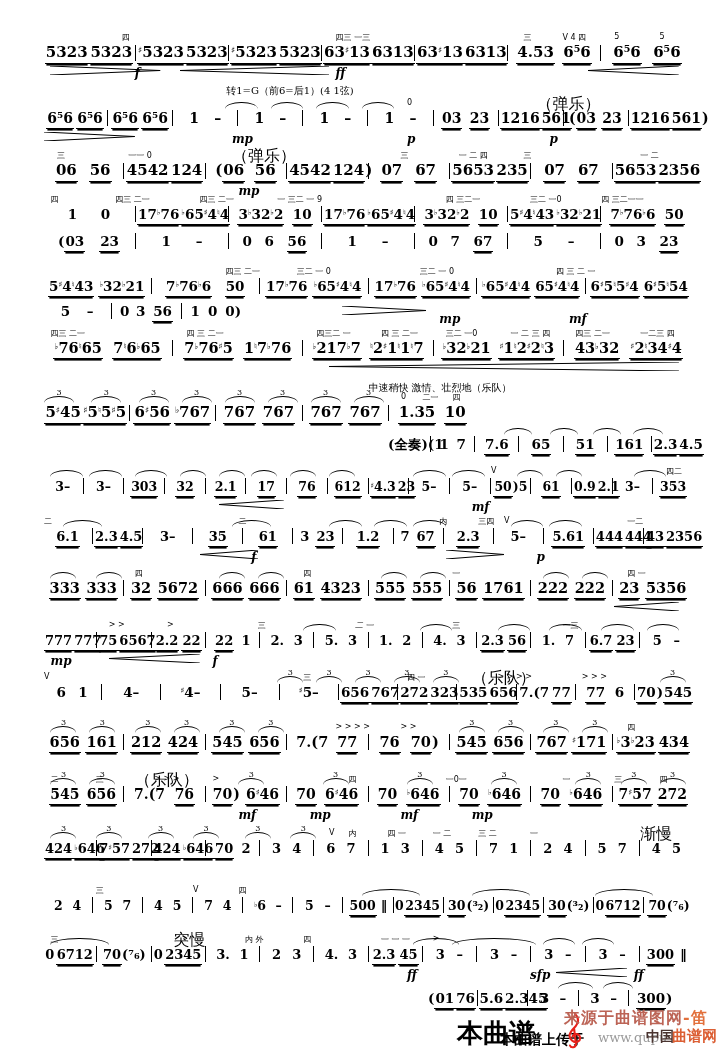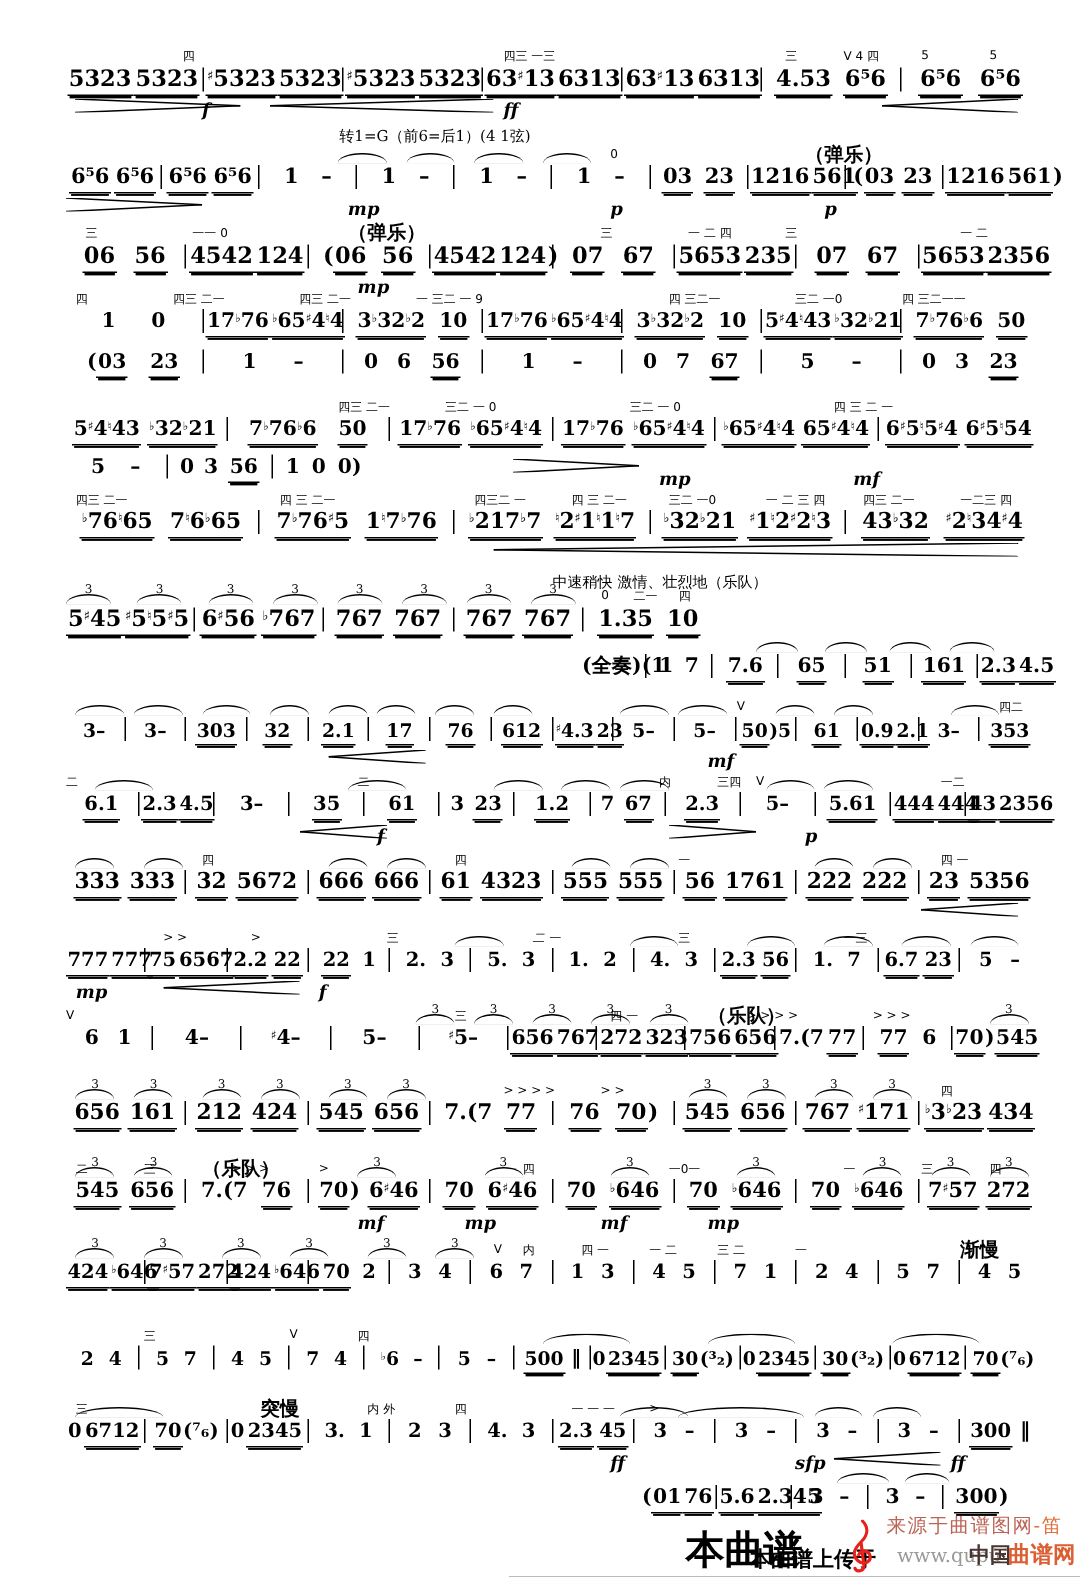--- a/index.html
+++ b/index.html
@@ -8,33 +8,33 @@
   .sys{position:absolute;height:24px;font-weight:bold;font-size:15px;}
   .noteline{position:absolute;left:0;top:0;width:100%;display:flex;align-items:flex-end;}
   .measure{flex:1 1 0;display:flex;justify-content:space-evenly;align-items:flex-end;min-width:0;white-space:nowrap;}
   .bar{flex:0 0 1px;background:#000;height:16px;margin:0 1px;align-self:flex-end;}
   .tok{white-space:pre;line-height:1.1;}
   .tok .bm{border-bottom:1px solid #000;box-shadow:0 3px 0 -1.4px #000;padding:0 1px 2px 1px;}
   .tok .dbar{font-size:1.05em;}
   sup.acc{font-size:0.58em;vertical-align:0.45em;font-weight:bold;}
   .fing{position:absolute;top:-12px;font-size:8px;font-weight:normal;white-space:nowrap;
         font-family:"DejaVu Sans","Liberation Sans",sans-serif;color:#000;}
-  .cn{position:absolute;top:-16px;font-size:13px;font-weight:bold;white-space:nowrap;}
+  .cn{position:absolute;top:-16px;font-size:16px;font-weight:normal;white-space:nowrap;}
   .dyn{position:absolute;font-style:italic;font-weight:bold;font-size:12px;white-space:nowrap;}
   .arc{position:absolute;height:6px;border-top:1.4px solid #000;border-radius:100% 100% 0 0 / 200% 200% 0 0;}
   .arc .n3{position:absolute;top:-9px;left:50%;transform:translateX(-50%);font-size:8px;font-weight:normal;}
   .hpw{position:absolute;height:9px;}
   .hpw svg{display:block;width:100%;height:100%;}
   .hdr{position:absolute;transform:translateX(-50%);font-size:10px;font-weight:normal;white-space:nowrap;}
   
   .f-left{position:absolute;left:236px;top:1022px;font-size:13px;white-space:nowrap;}
   .f-big{position:absolute;left:457px;top:1016px;font-size:26px;font-weight:bold;white-space:nowrap;}
   .f-overlay{position:absolute;left:500px;top:1031px;font-size:14px;font-weight:bold;white-space:nowrap;}
   .f-clef{position:absolute;left:563px;top:1013px;}
-  .wm1{position:absolute;left:591px;top:1008px;font-size:13px;font-weight:normal;letter-spacing:1px;
+  .wm1{position:absolute;left:564px;top:1008px;font-size:16px;font-weight:bold;letter-spacing:1px;
        color:#bc6456;white-space:nowrap;}
   .wm1 .frag{color:#e2703c;}
   .wm-www{position:absolute;left:598px;top:1030px;font-size:13px;color:#9a9a9a;white-space:nowrap;}
   .wm-cn1{position:absolute;left:646px;top:1028px;font-size:14px;font-weight:bold;color:#4a3430;white-space:nowrap;}
   .wm-cn2{position:absolute;left:672px;top:1027px;font-size:15px;font-weight:bold;color:#dc5f34;white-space:nowrap;}
 </style>
 </head>
 <body>
 
 <div id="page">
@@ -854,21 +854,21 @@
             <span class="tok"><span class="bm">656</span></span>
             <span class="tok"><span class="bm">767</span></span>
           </span>
           <span class="bar"></span>
           <span class="measure">
             <span class="tok"><span class="bm">272</span></span>
             <span class="tok"><span class="bm">323</span></span>
           </span>
           <span class="bar"></span>
           <span class="measure">
-            <span class="tok"><span class="bm">756</span></span>
+            <span class="tok"><span class="bm">535</span></span>
             <span class="tok"><span class="bm">656</span></span>
           </span>
           <span class="bar"></span>
           <span class="measure">
             <span class="tok"><span>7.</span>(<span>7</span></span>
             <span class="tok"><span class="bm">77</span></span>
           </span>
           <span class="bar"></span>
           <span class="measure">
             <span class="tok"><span class="bm">77</span></span>

